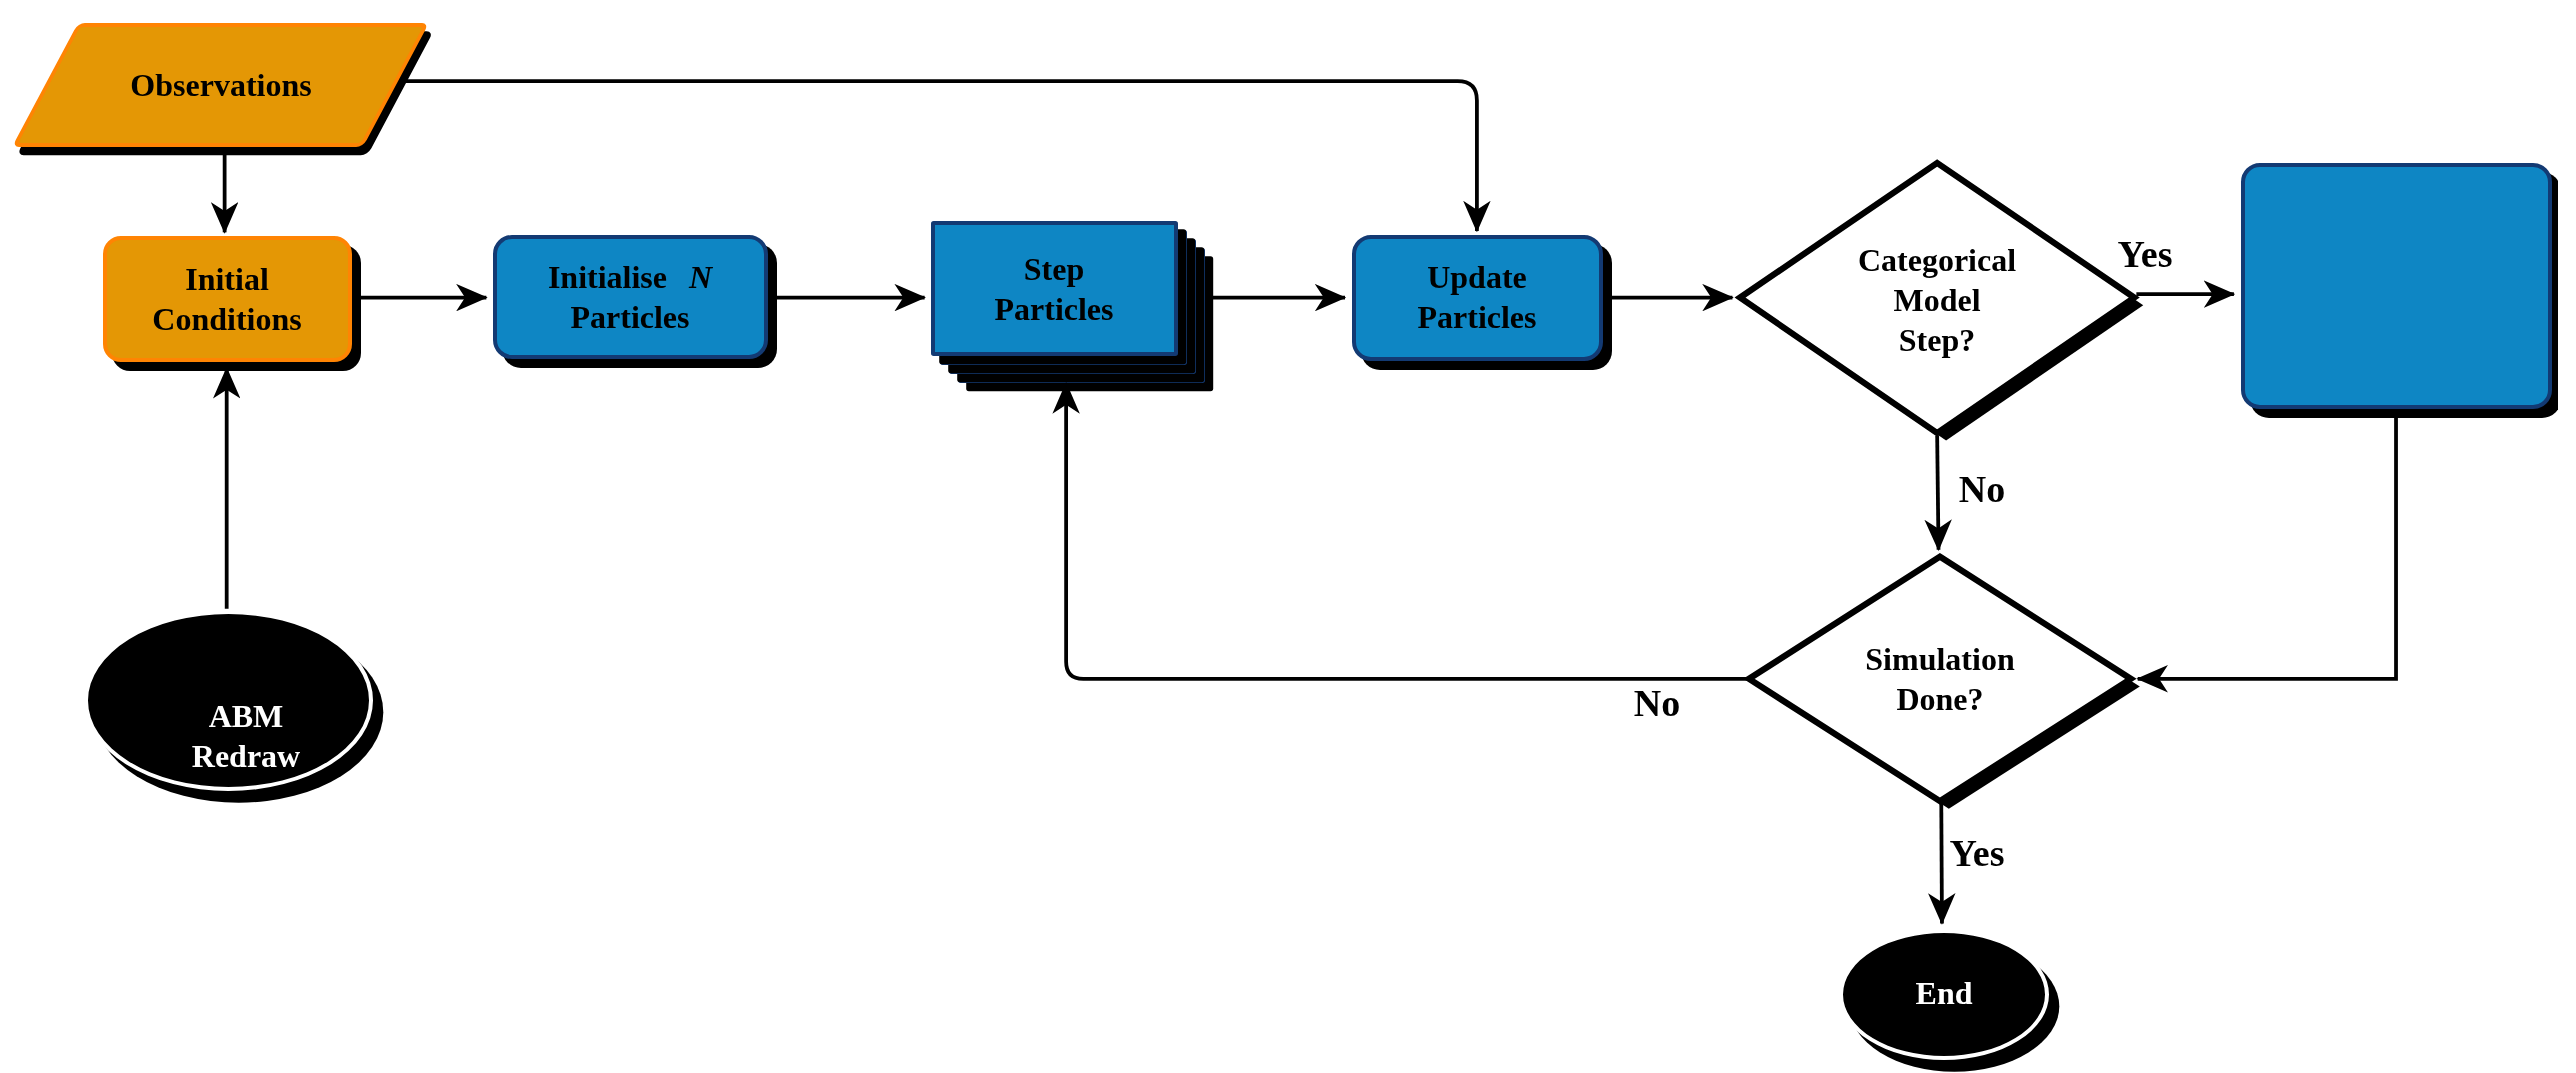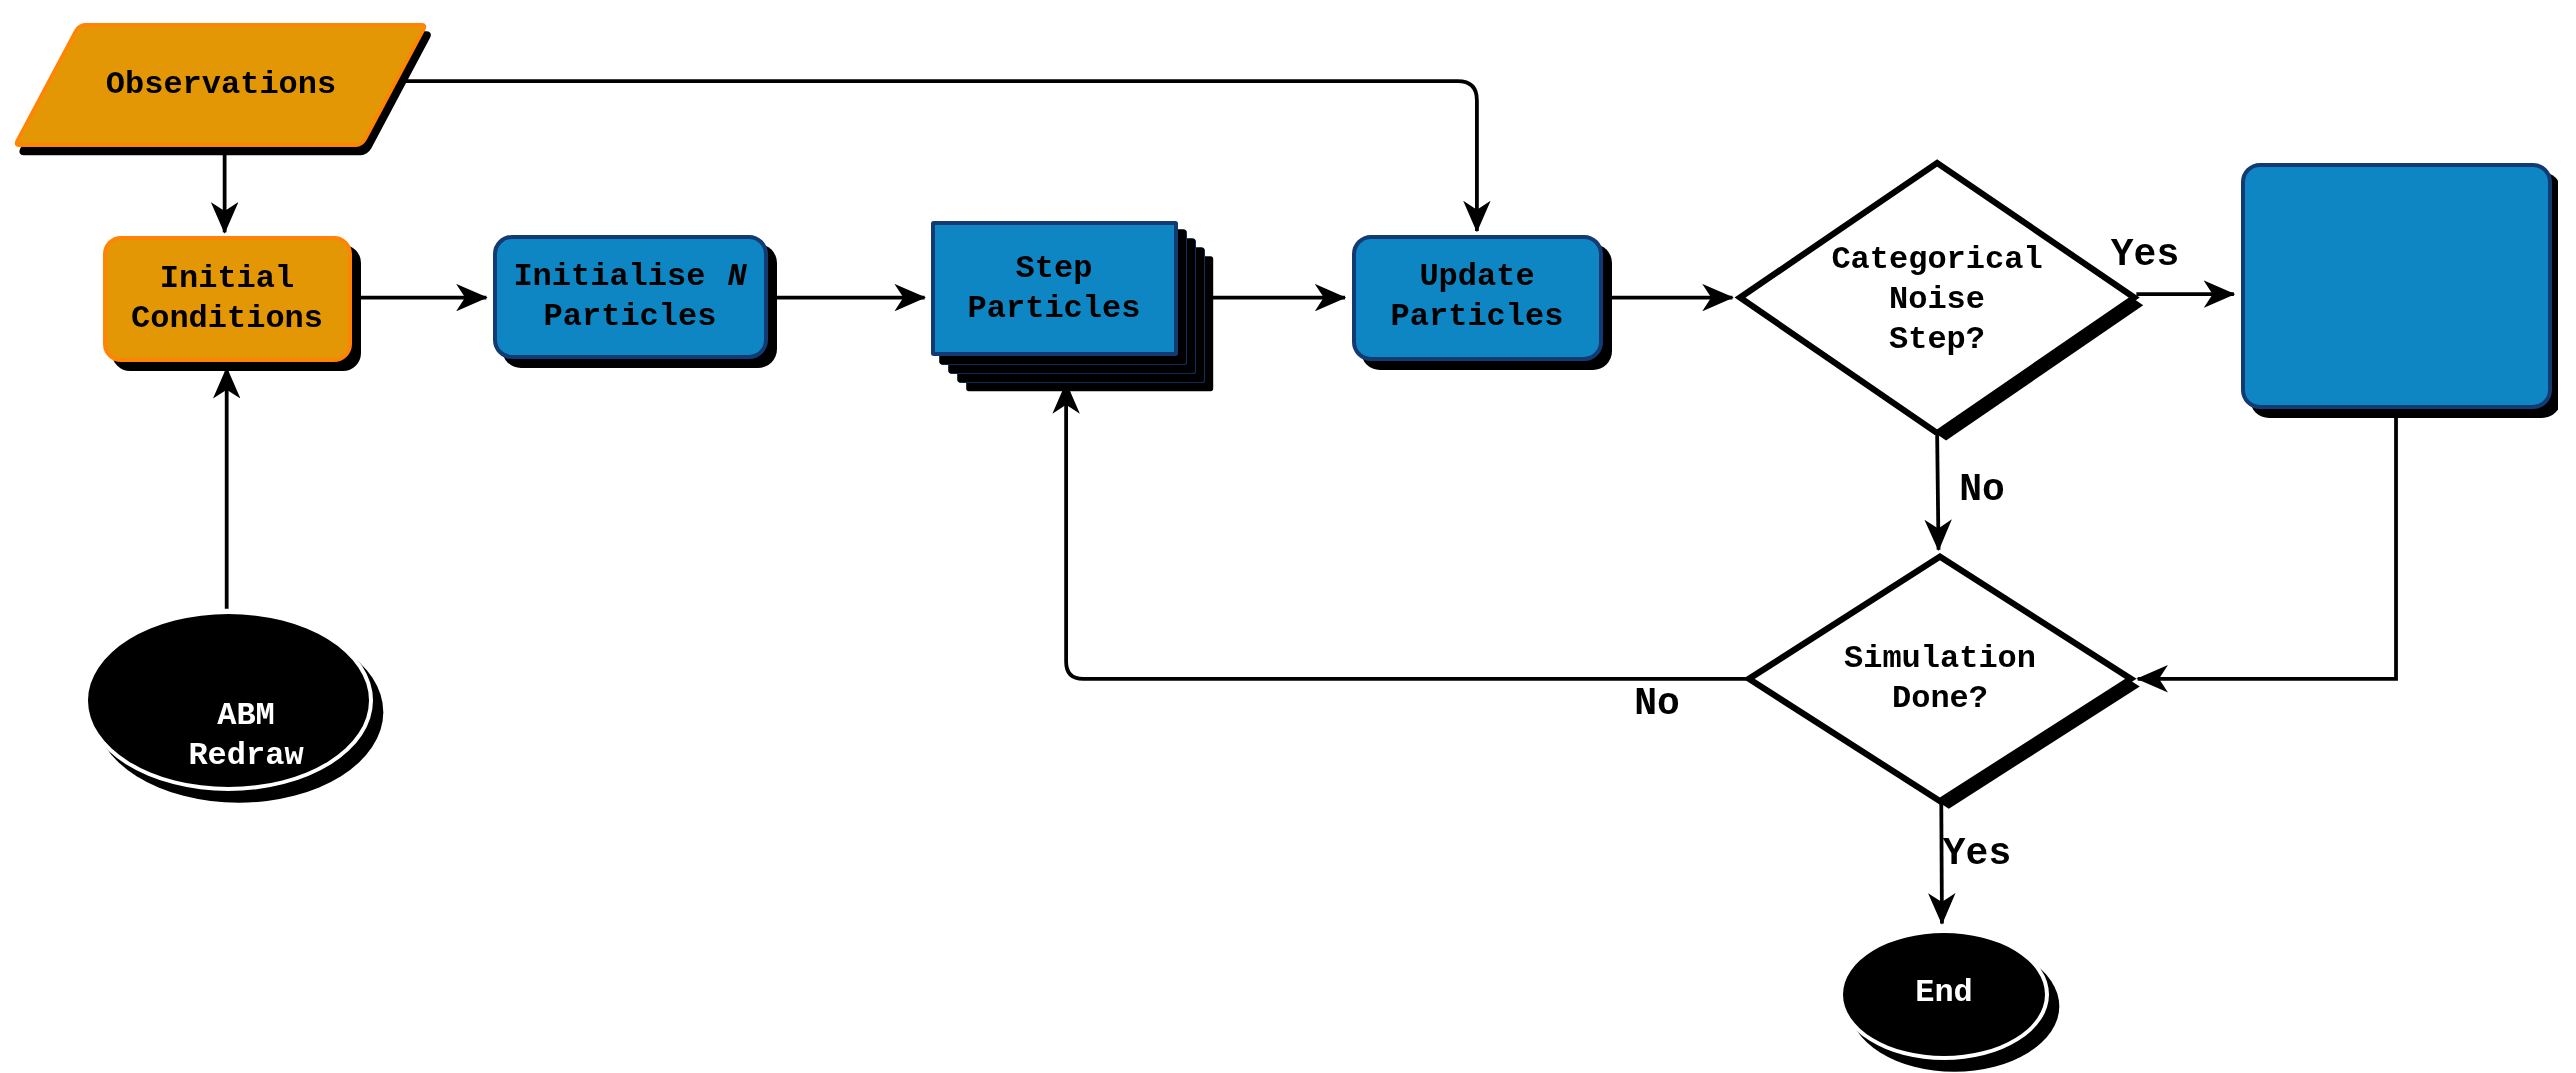--- a/index.html
+++ b/index.html
@@ -1,20 +1,20 @@
 <!DOCTYPE html>
 <html style="font-size:11px"><head>
 <meta charset="utf-8">
 <style>
   html,body{margin:0;padding:0;background:#fff;}
   #canvas{
     position:relative;
     width:2558px;height:1074px;
     background:#ffffff;
-    font-family:Liberation Mono, monospace;
+    font-family:Liberation Serif, serif;
     overflow:hidden;
   }
   
   .node-text{
     position:absolute;
     transform:translate(-50%,-50%);
     text-align:center;
     font-weight:bold;
     font-size:32px;
     line-height:40px;
@@ -159,21 +159,21 @@
     <div>Particles</div>
   </div>
 
   <div class="node-text" style="left:1477px;top:297px;">
     <div>Update</div>
     <div>Particles</div>
   </div>
 
   <div class="node-text" style="left:1937px;top:300px;">
     <div>Categorical</div>
-    <div>Noise</div>
+    <div>Model</div>
     <div>Step?</div>
   </div>
 
 
   <div class="node-text" style="left:1940px;top:679px;">
     <div>Simulation</div>
     <div>Done?</div>
   </div>
 
   <div class="node-text ellipse-text" style="left:229px;top:736px;margin-left:17px;">

